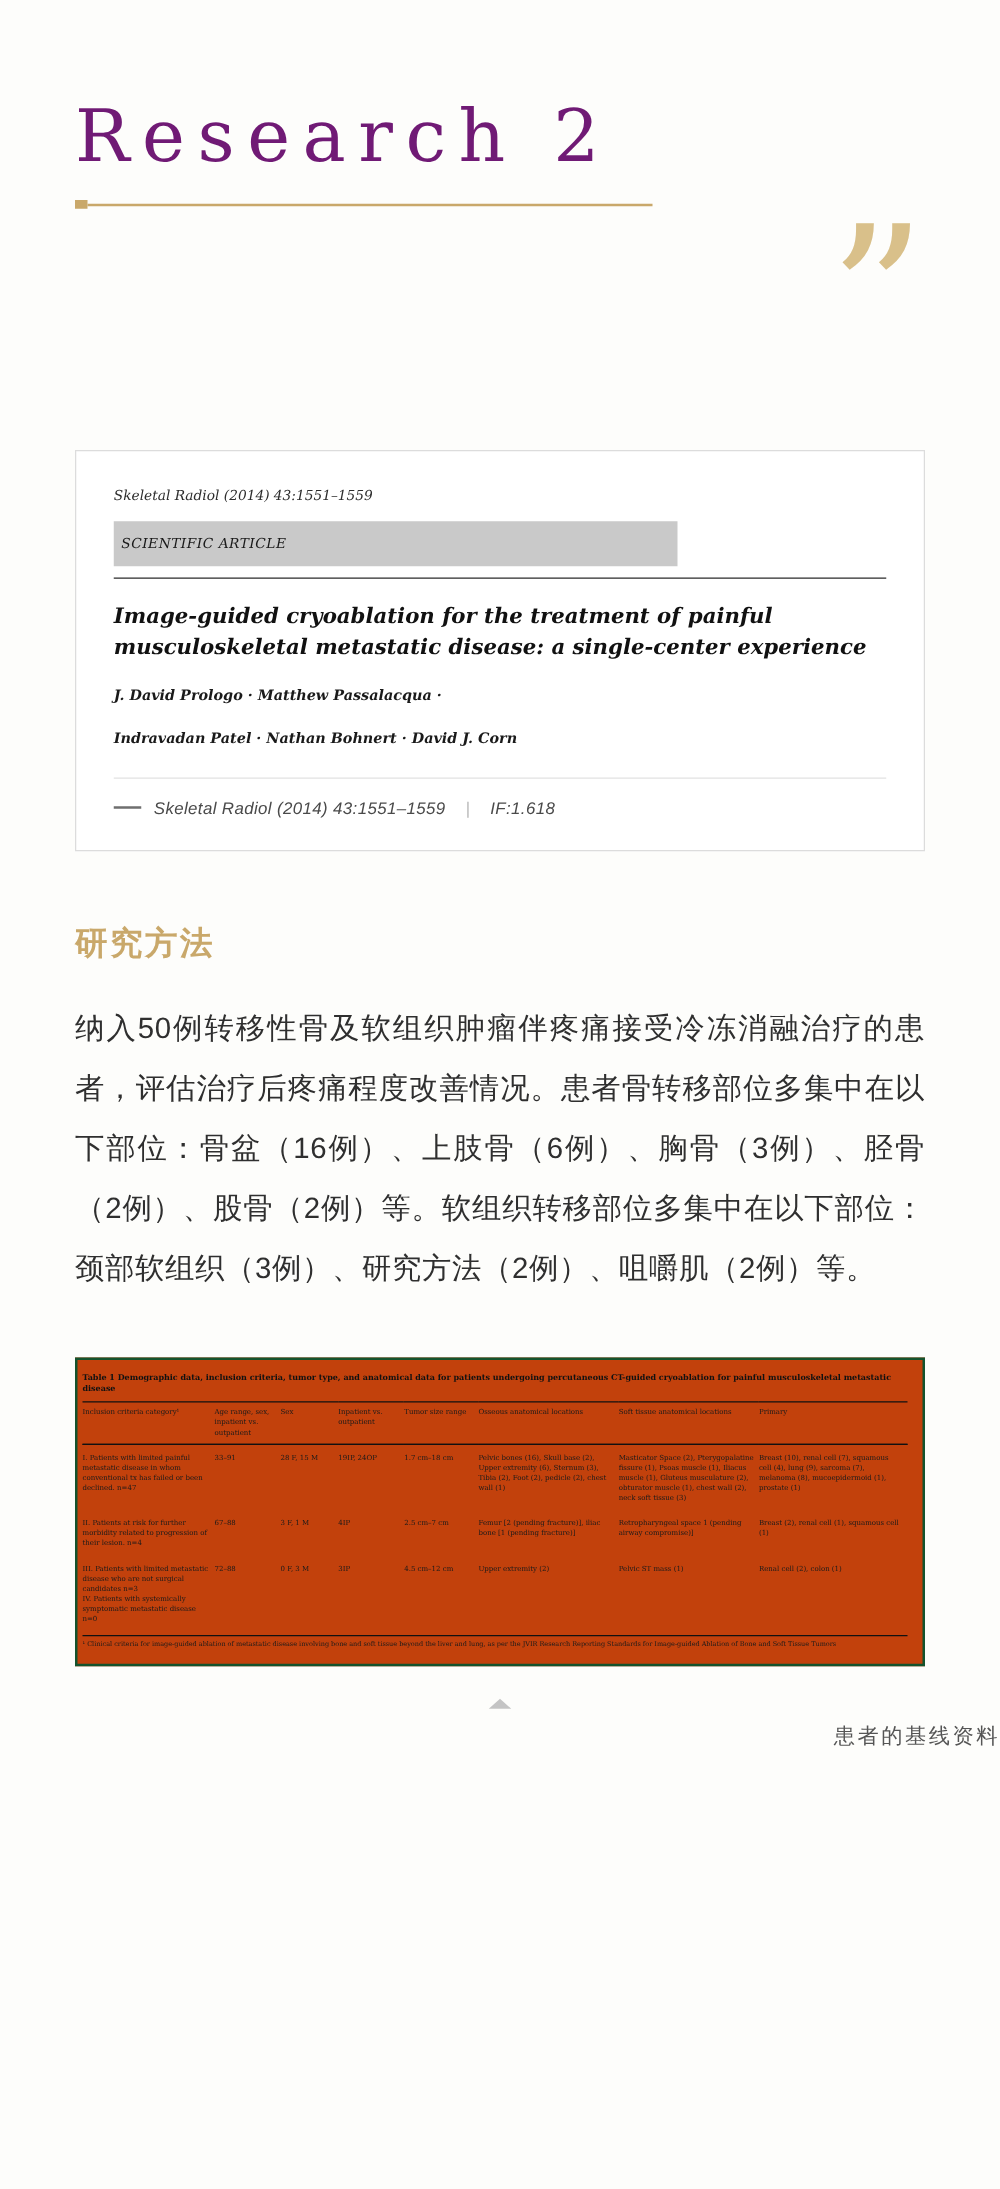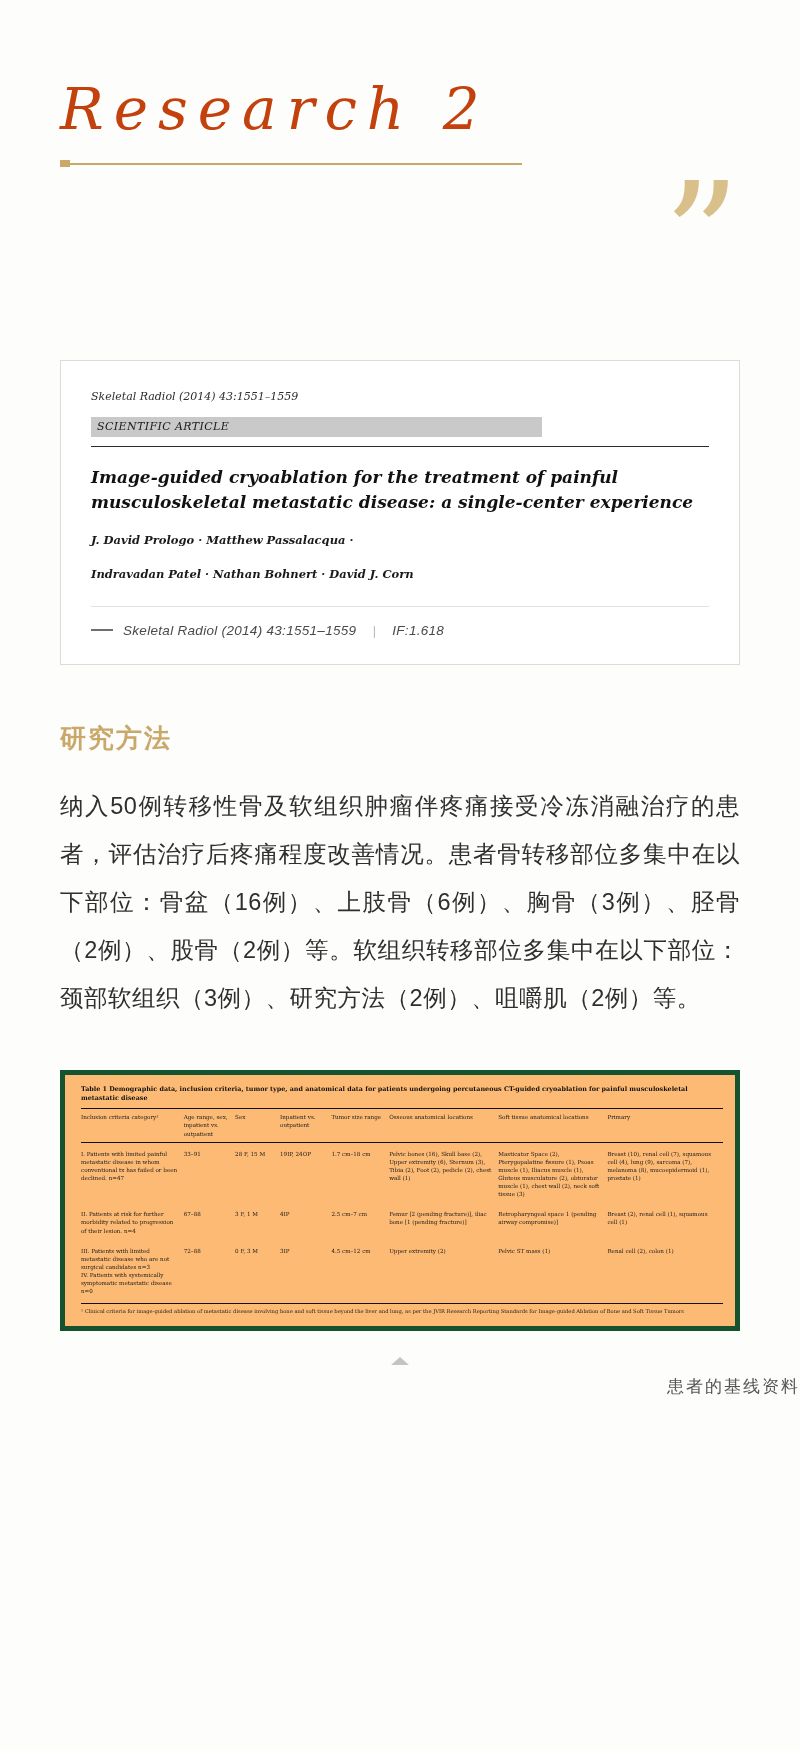--- a/index.html
+++ b/index.html
@@ -17,24 +17,23 @@
   }
 
   
   .header {
     position: relative;
     padding: 80px 60px 0 60px;
     height: 330px;
   }
   .script-title {
     font-family: "DejaVu Serif", serif;
-    font-style: italic;
     font-size: 58px;
     letter-spacing: 10px;
-    color: #c2410c;
+    color: #701a75;
     line-height: 1;
     font-weight: 400;
     white-space: nowrap;
   }
   .rule-wrap {
     position: relative;
     margin-top: 22px;
     height: 8px;
   }
   .rule-thick {
@@ -80,21 +79,21 @@
   }
   .paper-meta {
     font-family: "DejaVu Serif", serif;
     font-size: 11px;
     color: #2c2c2c;
     line-height: 1.45;
   }
   .sci-bar {
     margin-top: 12px;
     background: #c9c9c9;
-    height: 20px;
+    height: 36px;
     width: 73%;
     display: flex;
     align-items: center;
     padding-left: 6px;
   }
   .sci-bar span {
     font-family: "DejaVu Serif", serif;
     font-size: 11px;
     letter-spacing: 0.4px;
     color: #1a1a1a;
@@ -159,23 +158,23 @@
     font-size: 23.5px;
     line-height: 2.05;
     color: #2f2f2f;
     letter-spacing: 0.5px;
     text-align: justify;
   }
 
   
   .figure {
     margin: 48px 60px 0 60px;
-    border: 5px solid #14532d;
-    background: #fdba74;
-    padding: 10px 12px 10px 16px;
+    border: 2px solid #14532d;
+    background: #c2410c;
+    padding: 10px 12px 10px 4px;
   }
   .tbl-caption {
     font-family: "DejaVu Serif", serif;
     font-size: 6.4px;
     font-weight: 700;
     color: #111;
     line-height: 1.4;
     margin-bottom: 5px;
   }
   table.demo {

